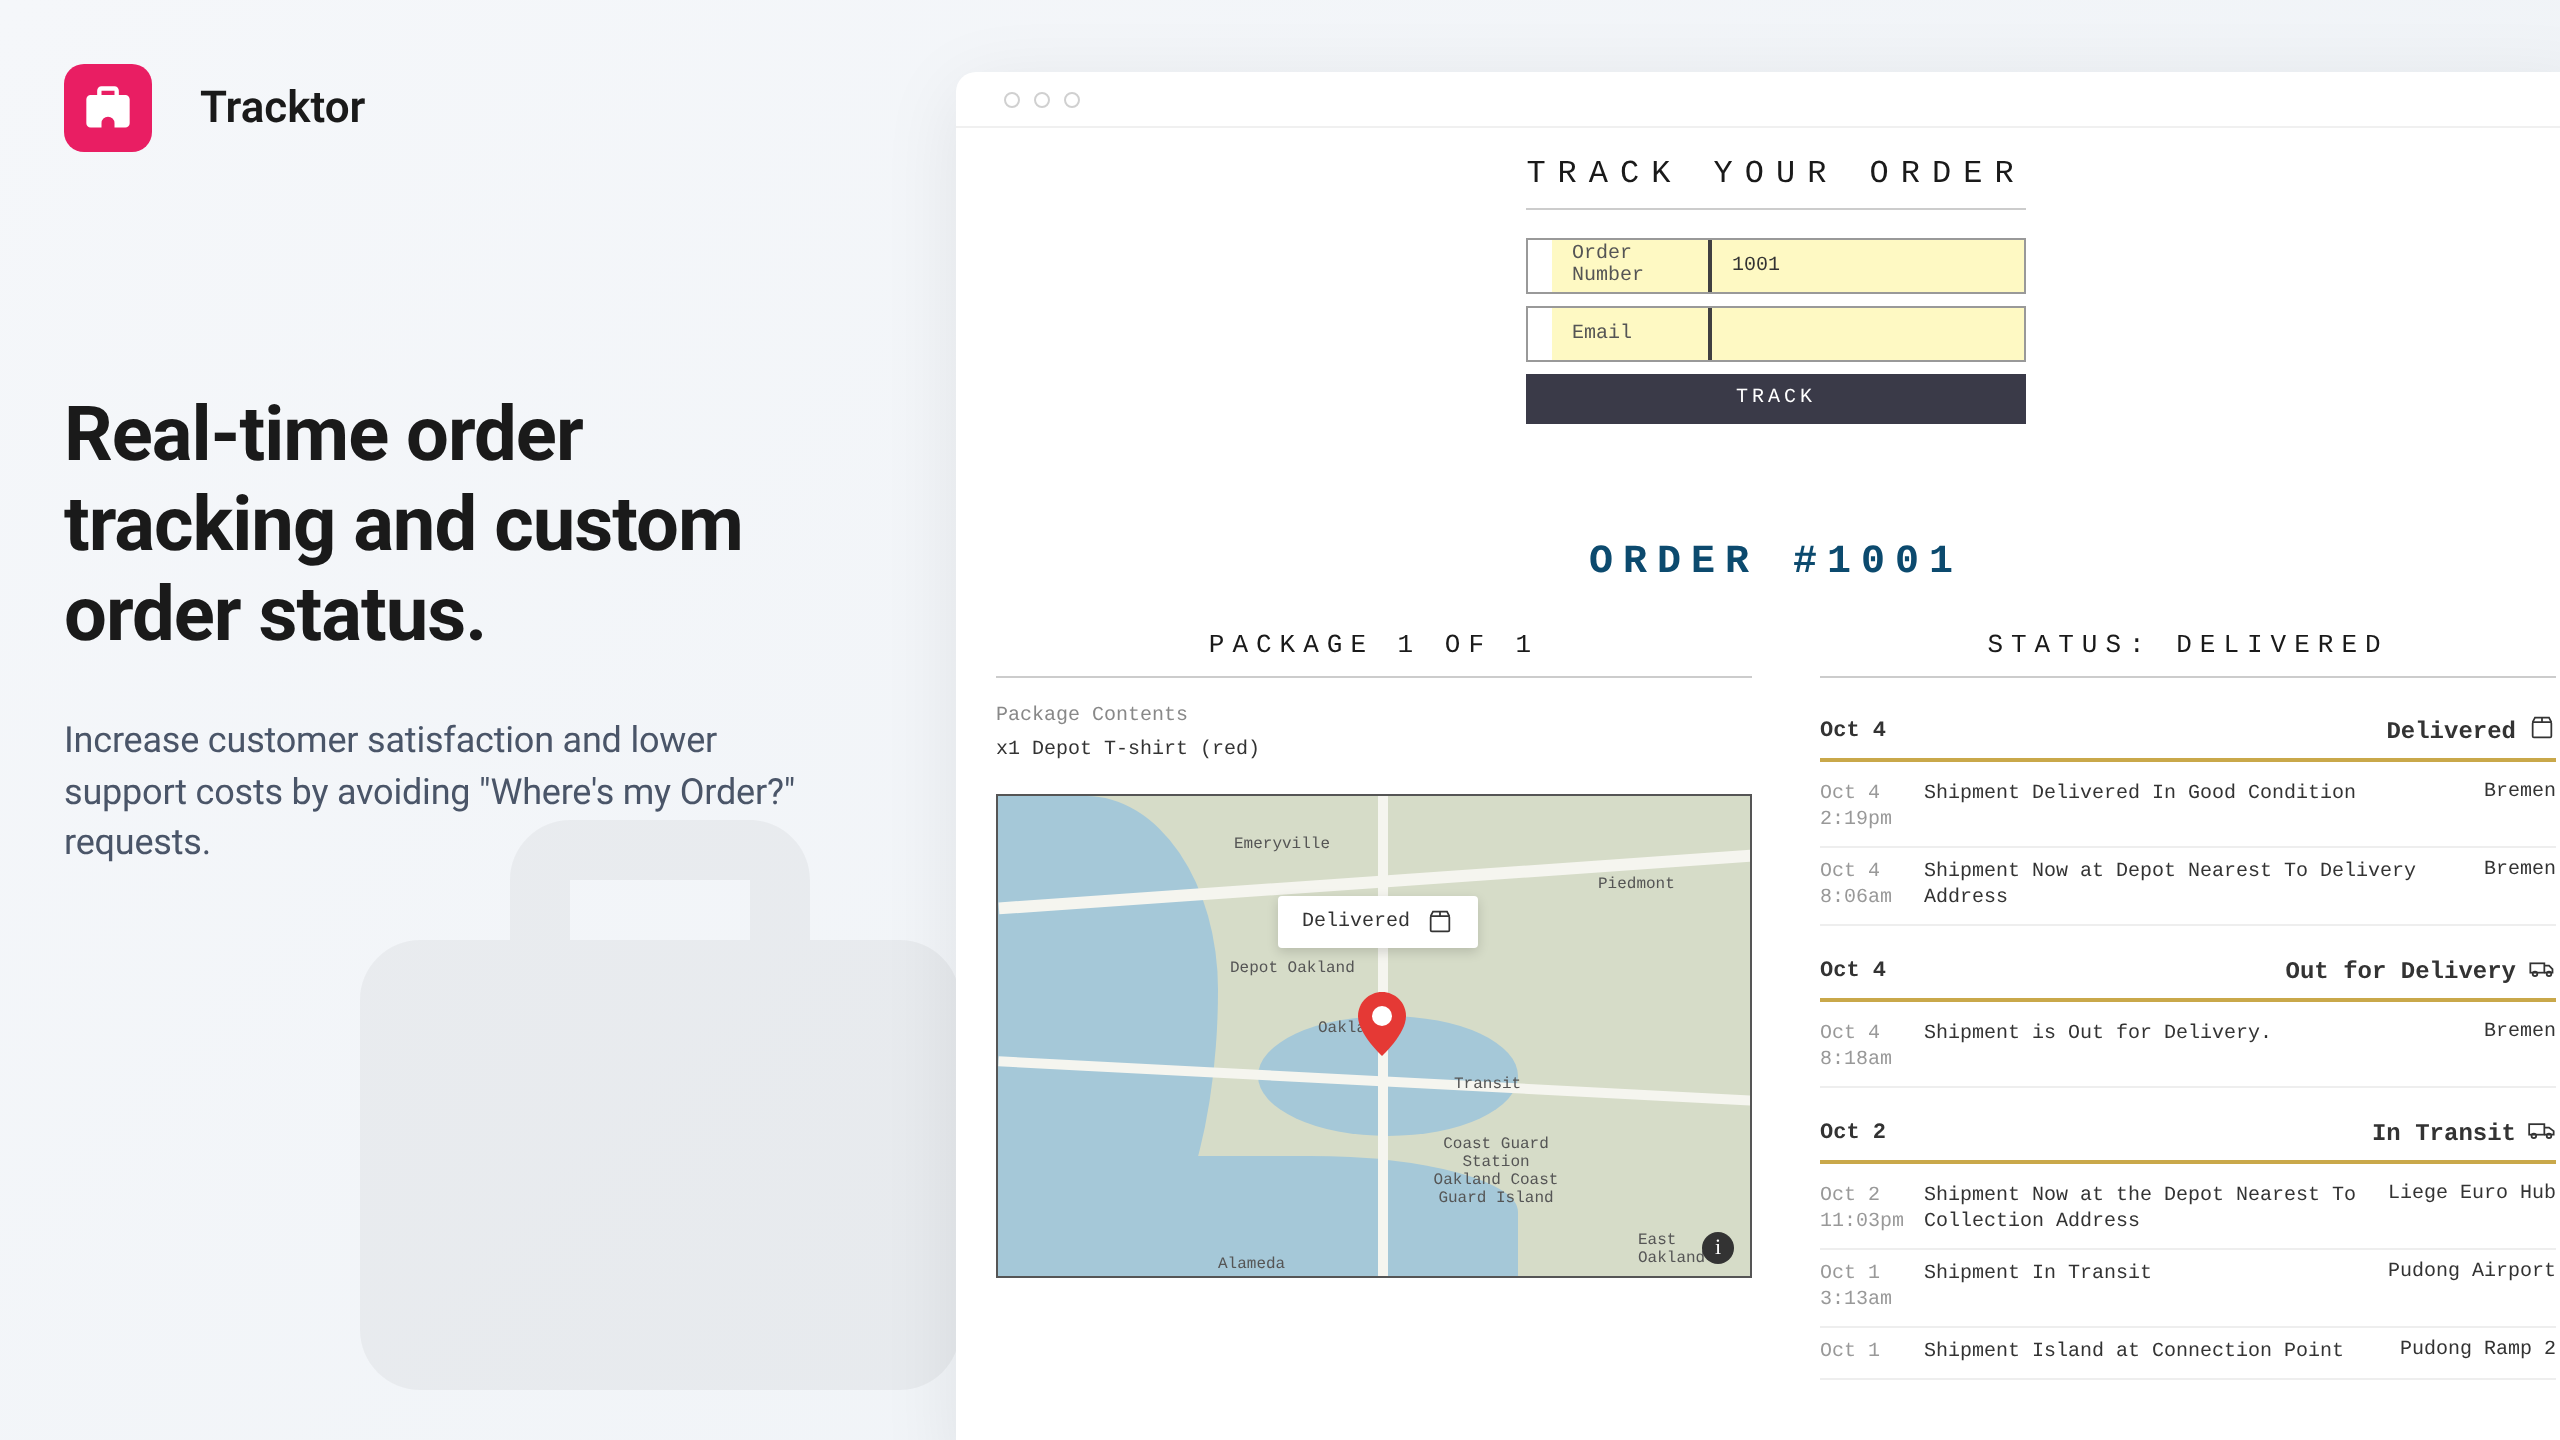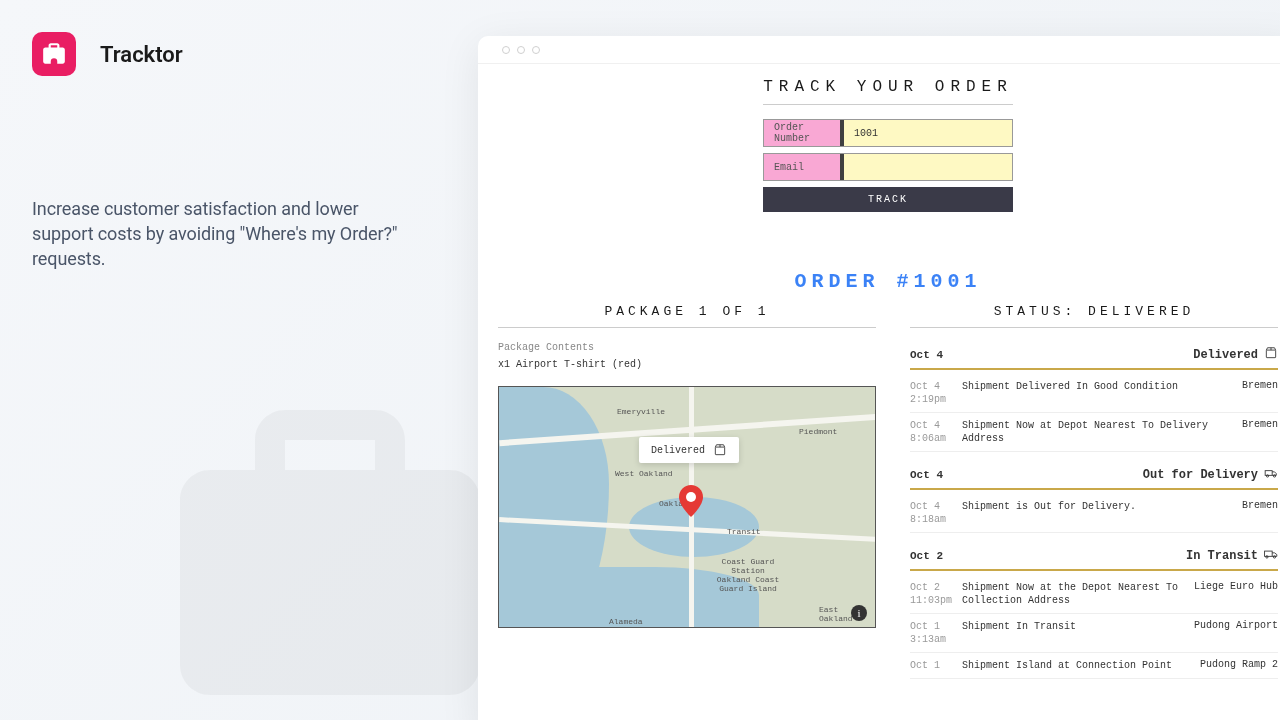--- a/index.html
+++ b/index.html
@@ -51,35 +51,35 @@
 .track-title {
   text-align: center; font-size: 16px; letter-spacing: 6px; font-weight: 500;
   margin-bottom: 8px; color: #1a1a1a;
 }
 .hr { border: none; border-top: 1px solid #ccc; margin: 0 auto 14px; width: 250px; }
 .form-row {
   display: flex; width: 250px; margin: 0 auto 6px; border: 1px solid #999;
   font-size: 10px; height: 28px; background: #fff;
 }
 .form-label {
-  width: 80px; background: #f9a8d4; display: flex; align-items: center;
-  padding-left: 10px; color: #555; border-right: 4px solid #404040;
+  width: 80px; background: #fef9c3; display: flex; align-items: center;
+  padding-left: 10px; color: #555; border-right: 2px solid #404040; margin-left: 12px;
 }
 .form-input {
   flex: 1; display: flex; align-items: center; padding-left: 10px; color: #333;
   background: #fef9c3;
 }
 .track-btn {
   width: 250px; margin: 4px auto 0; background: #3a3a48; color: #fff;
   text-align: center; font-size: 10px; letter-spacing: 2px;
   padding: 7px 0; cursor: pointer;
 }
 .order-title {
   text-align: center; font-size: 20px; letter-spacing: 5px; font-weight: 700;
-  margin: 58px 0 11px; color: #3b82f6;
+  margin: 58px 0 22px; color: #0c4a6e;
 }
 .columns { display: flex; gap: 34px; }
 .col-left { width: 378px; }
 .col-right { flex: 1; }
 .col-title {
   text-align: center; font-size: 13px; letter-spacing: 4px; font-weight: 500;
   margin-bottom: 8px; color: #1a1a1a;
 }
 .col-hr { border: none; border-top: 1px solid #ccc; margin-bottom: 14px; }
 .contents-label { font-size: 10px; color: #888; margin-bottom: 6px; }
@@ -130,20 +130,21 @@
 
 <div class="left-panel">
   <div class="logo-row">
     <div class="logo-icon">
       <svg viewBox="0 0 24 24">
           <path d="M20 6h-3V4c0-1.1-.9-2-2-2H9c-1.1 0-2 .9-2 2v2H4c-1.1 0-2 .9-2 2v11c0 1.1.9 2 2 2h5v-2a3 3 0 116 0v2h5c1.1 0 2-.9 2-2V8c0-1.1-.9-2-2-2zM9 4h6v2H9V4zm3 7a2 2 0 100 4 2 2 0 000-4z"></path>
         </svg>
     </div>
     <div class="logo-text">Tracktor</div>
   </div>
+  <h1 class="headline">Real-time order tracking and custom order status.</h1>
   <p class="subhead">Increase customer satisfaction and lower support costs by avoiding "Where's my Order?" requests.</p>
 </div>
 
 <div class="browser-frame">
   <div class="browser-chrome">
     <div class="dot"></div>
     <div class="dot"></div>
     <div class="dot"></div>
   </div>
   <div class="app-content">
@@ -159,31 +160,31 @@
     </div>
     <div class="track-btn">TRACK</div>
 
     <div class="order-title">ORDER #1001</div>
 
     <div class="columns">
       <div class="col-left">
         <div class="col-title">PACKAGE 1 OF 1</div>
         <hr class="col-hr">
         <div class="contents-label">Package Contents</div>
-        <div class="contents-item">x1   Airport T-shirt (red)</div>
+        <div class="contents-item">x1   Depot T-shirt (red)</div>
         <div class="map">
           <div class="water" style="left:0;top:0;width:110px;height:242px;border-radius:0 60% 50% 0/0 40% 60% 0"></div>
           <div class="water" style="left:130px;top:110px;width:130px;height:60px;border-radius:50%"></div>
           <div class="water" style="left:0;top:180px;width:260px;height:70px;border-radius:0 40% 0 0"></div>
           <div class="road" style="left:0;top:40px;width:378px;height:6px;transform:rotate(-4deg)"></div>
           <div class="road" style="left:0;top:140px;width:378px;height:5px;transform:rotate(3deg)"></div>
           <div class="road" style="left:190px;top:0;width:5px;height:242px"></div>
           <span class="map-labels" style="left:118px;top:20px">Emeryville</span>
           <span class="map-labels" style="left:300px;top:40px">Piedmont</span>
-          <span class="map-labels" style="left:116px;top:82px">West Oakland</span>
+          <span class="map-labels" style="left:116px;top:82px">Depot Oakland</span>
           <span class="map-labels" style="left:160px;top:112px">Oakland</span>
           <span class="map-labels" style="left:228px;top:140px">Transit</span>
           <span class="map-labels" style="left:214px;top:170px;width:70px;text-align:center">Coast Guard Station Oakland Coast Guard Island</span>
           <span class="map-labels" style="left:110px;top:230px">Alameda</span>
           <span class="map-labels" style="left:320px;top:218px">East Oakland</span>
           <div class="tooltip">
             <span>Delivered</span>
             <svg class="mini-icon" viewBox="0 0 24 24" fill="none" stroke="#333" stroke-width="1.5">
                 <rect x="4" y="7" width="16" height="13" rx="1"></rect>
                 <path d="M4 7l2-4h12l2 4M12 3v4"></path>

